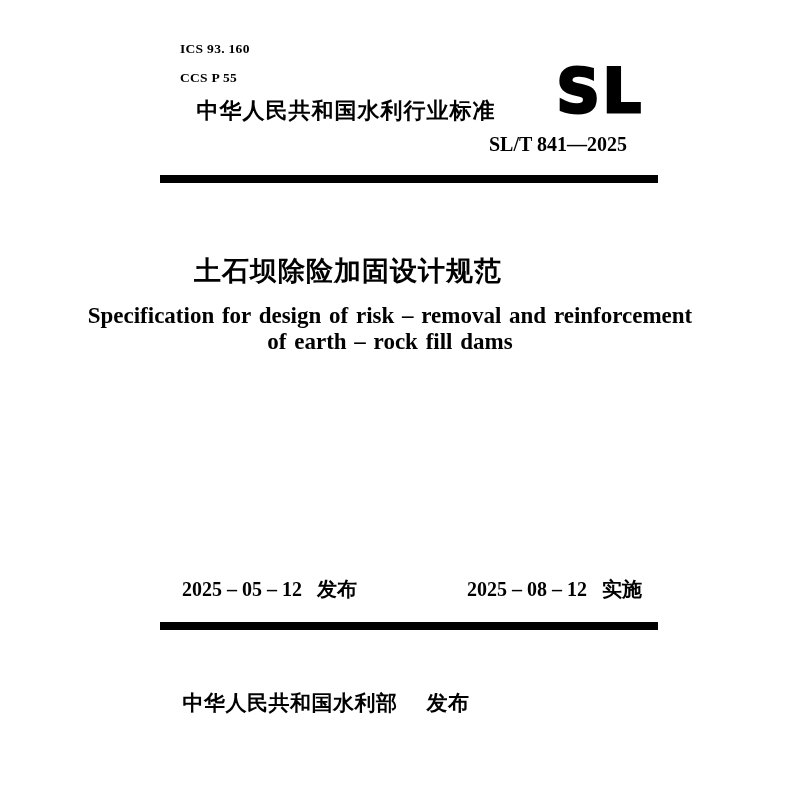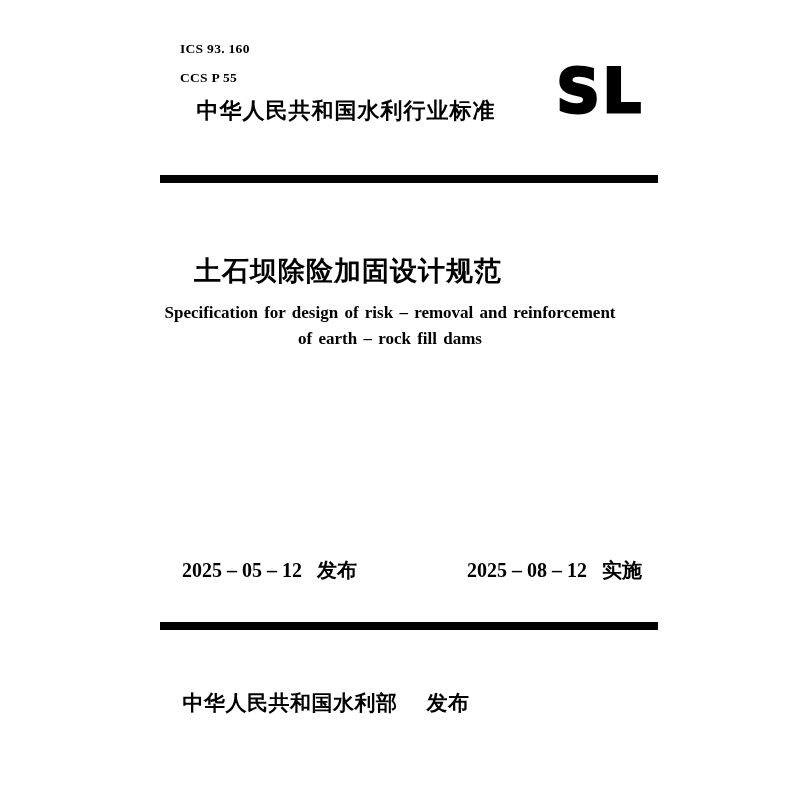--- a/index.html
+++ b/index.html
@@ -73,29 +73,29 @@
     font-size: 27px;
     letter-spacing: 1px;
   }
   
   .title-en {
     position: absolute;
     left: 0; width: 764px;
     text-align: center;
     font-family: "Liberation Serif", serif;
     font-weight: bold;
-    font-size: 17px;
+    font-size: 23px;
     word-spacing: 2px;
   }
   .title-en-1 { top: 291px; }
   .title-en-2 { top: 317px; }
   
   .date {
     position: absolute;
-    top: 545px;
+    top: 564px;
     font-family: "Liberation Serif", serif;
     font-weight: bold;
     font-size: 20px;
     white-space: nowrap;
   }
   .date-issue { left: 166px; }
   .date-implement { right: 158px; margin-left: 39px; }
   .date .cn-label {
     font-family: "Liberation Sans", sans-serif;
     margin-left: 7px;
@@ -120,20 +120,21 @@
 
   <div class="codes">
     <div>ICS 93. 160</div>
     <div>CCS P 55</div>
   </div>
 
   <div class="logo">SL</div>
 
   <div class="category">中华人民共和国水利行业标准</div>
 
+  <div class="std-num">SL/T 841—2025</div>
 
   <div class="rule rule-top"></div>
 
   <div class="title-zh">土石坝除险加固设计规范</div>
 
   <div class="title-en title-en-1">Specification for design of risk – removal and reinforcement</div>
   <div class="title-en title-en-2">of earth – rock fill dams</div>
 
   <div class="date date-issue">
     <span>2025 – 05 – 12</span><span class="cn-label">发布</span>

